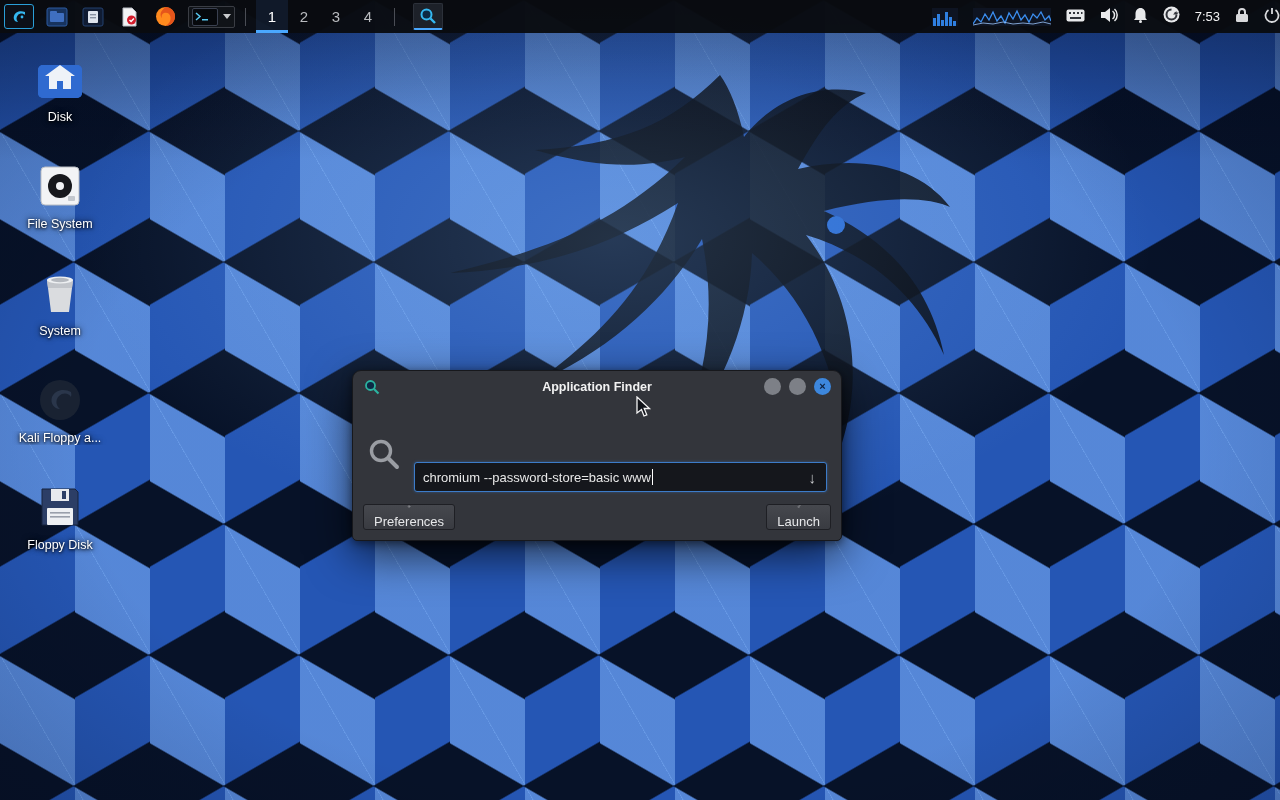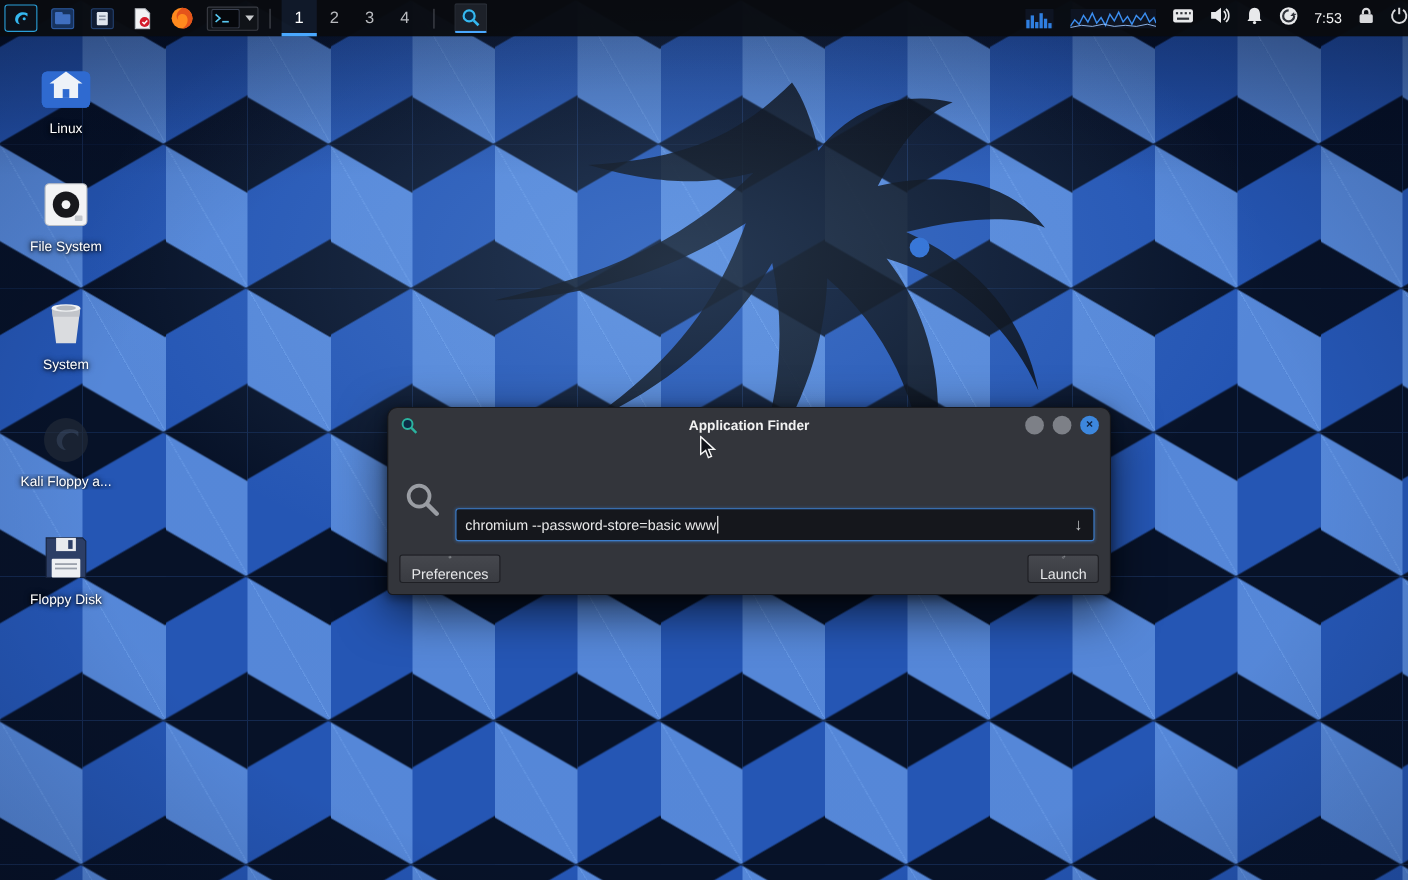--- a/index.html
+++ b/index.html
@@ -50,21 +50,21 @@
   .clock{ font-size:13px; color:#f2f2f2; }
 
   
   .dicon{ position:absolute; left:12px; width:96px; text-align:center; z-index:10; }
   .dicon .art{ height:46px; display:flex; align-items:center; justify-content:center; }
   .dicon .lbl{ margin-top:8px; font-size:12.5px; color:#ffffff; text-shadow:0 1px 3px #000, 0 0 6px rgba(0,0,0,.9); }
   .dicon.kali .lbl{ white-space:nowrap; overflow:hidden; }
 
   
   .finder{
-    position:absolute; left:352px; top:370px; width:658px; z-index:40;
+    position:absolute; left:352px; top:370px; width:490px; z-index:40;
     background:#33353b; border:1px solid #17181c; border-radius:9px 9px 5px 5px;
     box-shadow:0 14px 44px rgba(0,0,0,.65), 0 2px 10px rgba(0,0,0,.5);
   }
   .titlebar{ position:relative; height:32px; display:flex; align-items:center; justify-content:center;
     border-radius:9px 9px 0 0; }
   .title{ font-size:12.5px; font-weight:bold; color:#f2f2f2; }
   .win-icon{ position:absolute; left:11px; top:8px; }
   .winbtns{ position:absolute; right:10px; top:7px; display:flex; gap:8px; }
   .wbtn{ width:17px; height:17px; border-radius:50%; background:#7d8087; display:flex; align-items:center; justify-content:center; }
   .wbtn.close{ background:#3d87dd; color:#0e2240; font-size:11px; font-weight:bold; line-height:1; }
@@ -238,21 +238,21 @@
 
 <div class="dicon" style="top:56px">
   <div class="art">
     <svg width="46" height="40" viewBox="0 0 46 40">
       <rect x="1" y="6" width="44" height="33" rx="5" fill="#2f6ad0" stroke="#1c4globals"></rect>
       <rect x="1" y="6" width="44" height="33" rx="5" fill="#2f6ad0"></rect>
       <path d="M23,6 L38,17 L34,17 L34,30 L12,30 L12,17 L8,17 Z" fill="#eef2f8"></path>
       <rect x="20" y="22" width="6" height="8" fill="#2f6ad0"></rect>
     </svg>
   </div>
-  <div class="lbl">Linux</div>
+  <div class="lbl">Disk</div>
 </div>
 
 <div class="dicon" style="top:163px">
   <div class="art">
     <svg width="40" height="40" viewBox="0 0 40 40">
       <rect x="1" y="1" width="38" height="38" rx="4" fill="#f2f3f5" stroke="#b9bdc4"></rect>
       <circle cx="20" cy="20" r="12" fill="#17181c"></circle>
       <circle cx="20" cy="20" r="4" fill="#f2f3f5"></circle>
       <rect x="28" y="30" width="7" height="5" rx="1" fill="#c3c7cd"></rect>
     </svg>

